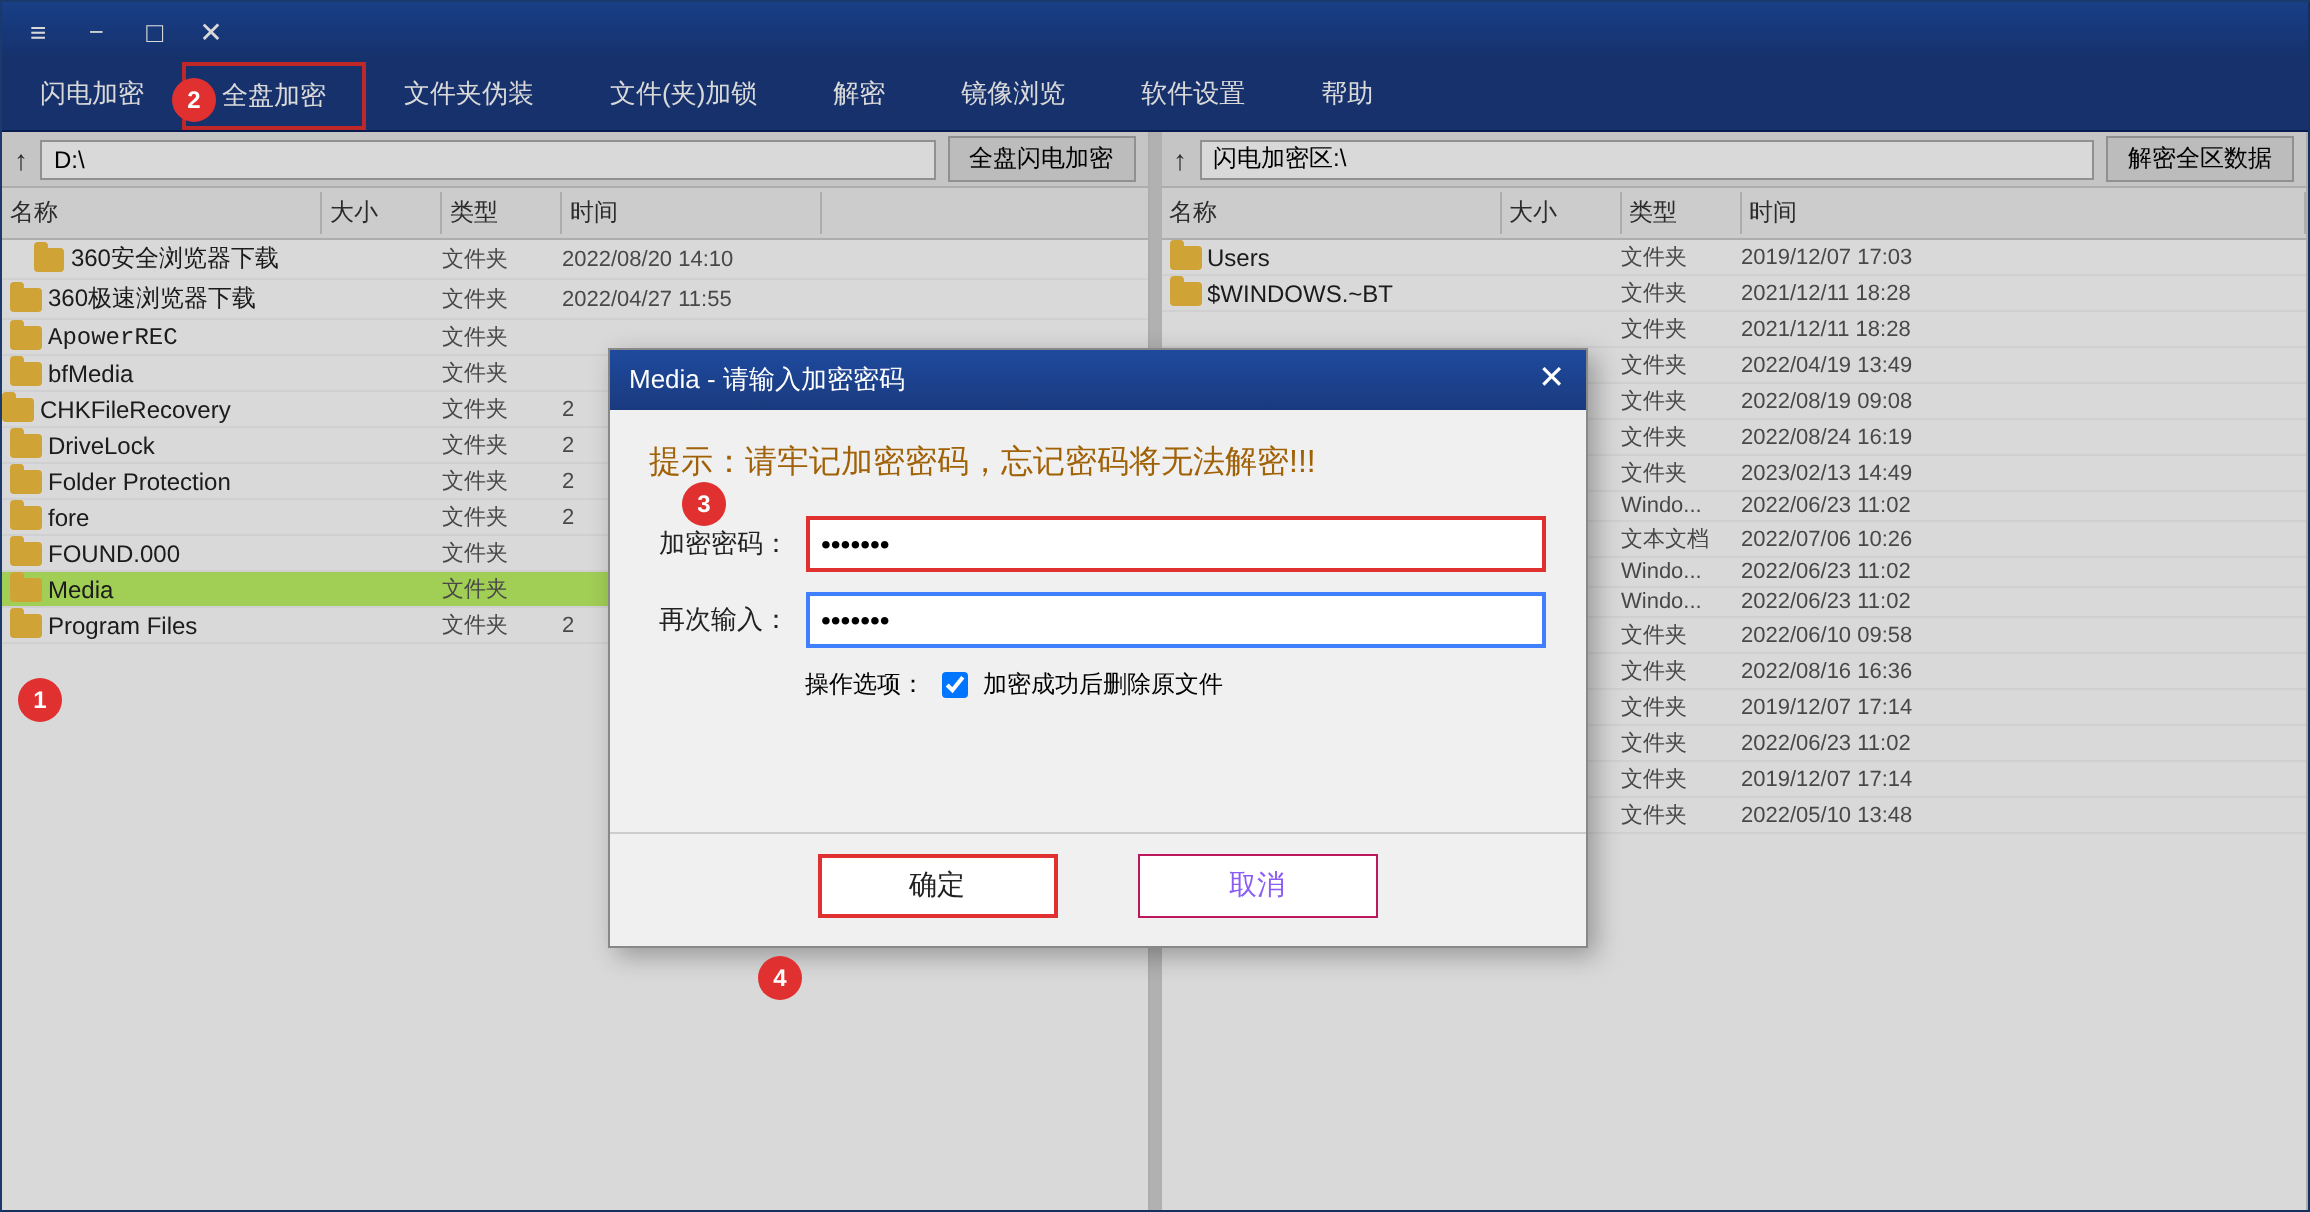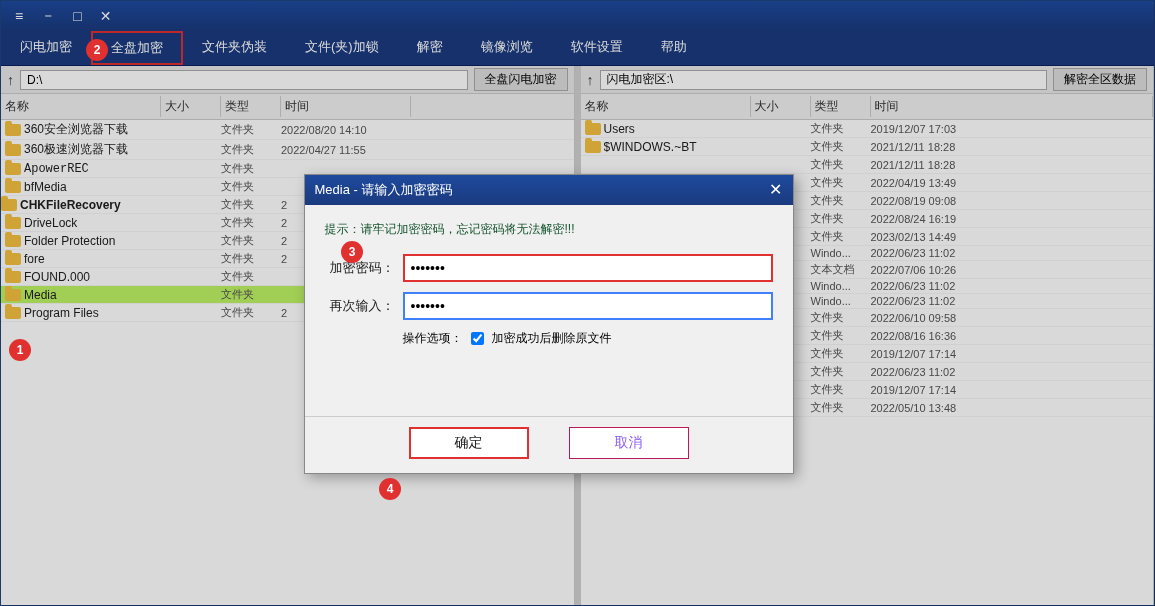--- a/index.html
+++ b/index.html
@@ -209,22 +209,22 @@
       color: white;
       cursor: pointer;
       font-size: 16px;
       line-height: 1;
     }
     .dialog-body {
       padding: 16px 20px;
       flex: 1;
     }
     .dialog-hint {
-      font-size: 12px;
-      color: #14532d;
+      font-size: 16px;
+      color: #a16207;
       margin-bottom: 16px;
     }
     .dialog-row {
       display: flex;
       align-items: center;
       margin-bottom: 10px;
       gap: 8px;
     }
     .dialog-label {
       width: 70px;
@@ -335,21 +335,21 @@
 
       <div class="table-header">
         <div class="th col-name">名称</div>
         <div class="th col-size">大小</div>
         <div class="th col-type">类型</div>
         <div class="th col-time">时间</div>
       </div>
 
       <div class="file-list" id="left-file-list">
           <div class="file-row">
-      <div style="display:flex;align-items:center;width:160px;padding-left:4px;">
+      <div style="display:flex;align-items:center;width:160px;padding-left:16px;">
         <span class="folder-icon"></span>
         <span class="file-cell cell-name" style="width:130px;">360安全浏览器下载</span>
       </div>
       <span class="file-cell cell-size"></span>
       <span class="file-cell cell-type">文件夹</span>
       <span class="file-cell cell-time">2022/08/20 14:10</span>
     </div>
           <div class="file-row">
       <div style="display:flex;align-items:center;width:160px;padding-left:4px;">
         <span class="folder-icon"></span>
@@ -371,21 +371,21 @@
           <div class="file-row">
       <div style="display:flex;align-items:center;width:160px;padding-left:4px;">
         <span class="folder-icon"></span>
         <span class="file-cell cell-name" style="width:130px;">bfMedia</span>
       </div>
       <span class="file-cell cell-size"></span>
       <span class="file-cell cell-type">文件夹</span>
       <span class="file-cell cell-time"></span>
     </div>
           <div class="file-row">
-      <div style="display:flex;align-items:center;width:160px;padding-left:0;font-weight:bold;">
+      <div style="display:flex;align-items:center;width:160px;padding-left:0;">
         <span class="folder-icon"></span>
         <span class="file-cell cell-name" style="width:130px;">CHKFileRecovery</span>
       </div>
       <span class="file-cell cell-size"></span>
       <span class="file-cell cell-type">文件夹</span>
       <span class="file-cell cell-time">2</span>
     </div>
           <div class="file-row">
       <div style="display:flex;align-items:center;width:160px;padding-left:4px;">
         <span class="folder-icon"></span>

